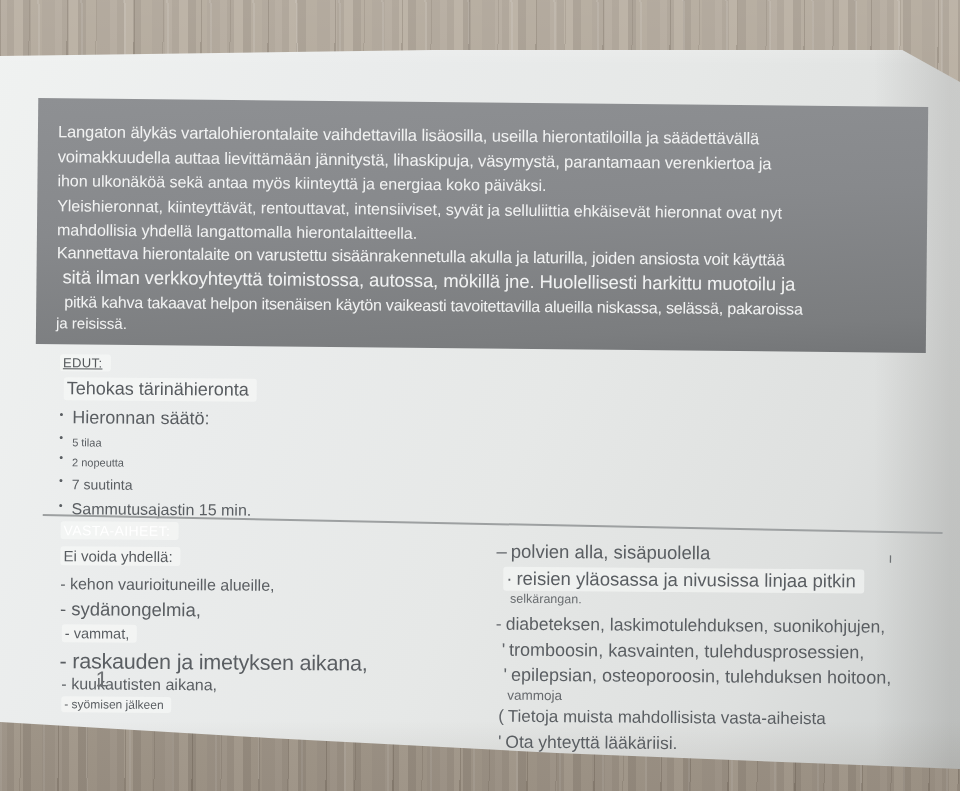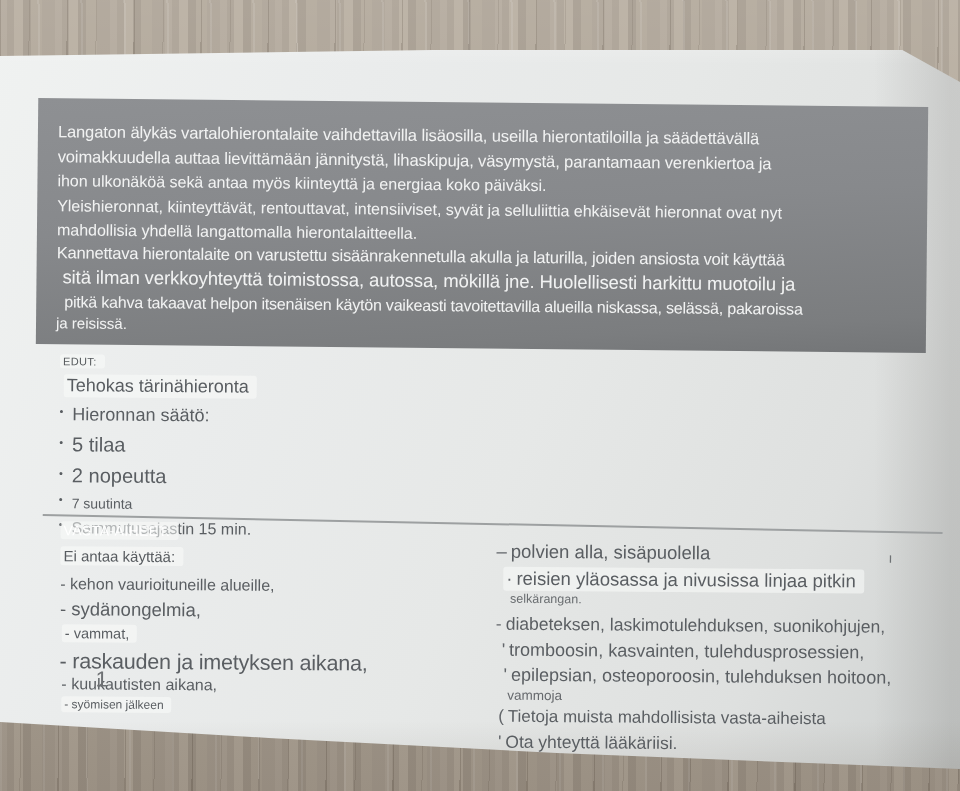--- a/index.html
+++ b/index.html
@@ -43,27 +43,27 @@
   .gb3{font-size:16px;line-height:24px;}
   .gb4{font-size:16px;line-height:25px;}
   .gb5{font-size:16px;line-height:23px;}
   .gb6{font-size:16.5px;line-height:23px;letter-spacing:-.2px;}
   .gb7{font-size:18.5px;line-height:25px;padding-left:6px;letter-spacing:-.1px;}
   .gb8{font-size:16px;line-height:25px;padding-left:8px;letter-spacing:-.2px;}
   .gb9{font-size:15px;line-height:18px;}
 
   
   .benefits{position:absolute;left:62px;top:354px;}
-  .sec-label{font-size:11px;color:#54585b;letter-spacing:.4px;margin-bottom:6px;}
+  .sec-label{font-size:13px;color:#54585b;letter-spacing:.4px;margin-bottom:6px;text-decoration:underline;}
   .hl{background:rgba(249,251,250,.55);border-radius:3px;padding:1px 8px 1px 3px;width:fit-content;}
   .ben-lead{font-size:18px;margin:2px 0 7px 4px;color:#585c60;}
   .ben-row{display:flex;align-items:baseline;margin-bottom:8px;color:#5a5e62;}
   .bullet{font-size:11px;margin-right:9px;position:relative;top:-5px;color:#5a5e62;}
   .ben-t0{font-size:18px;}
-  .ben-t1,.ben-t2{font-size:20px;}
+  .ben-t1,.ben-t2{font-size:11px;}
   .ben-t3{font-size:14px;}
   .ben-t4{font-size:16px;}
 
   
   .divider{position:absolute;left:46px;top:514px;width:900px;height:1.6px;background:#9da0a1;
     transform:rotate(.7deg);transform-origin:left center;}
 
   
   .contra-left{position:absolute;left:64px;top:521px;width:420px;}
   .cl-title{font-size:14px;color:#ffffff;letter-spacing:.4px;margin-bottom:7px;}
@@ -135,21 +135,21 @@
       <div class="ben-row">
         <span class="bullet">•</span>
         <span class="ben-t4">Sammutusajastin 15 min.</span>
       </div>
     </div>
 
     <div class="divider"></div>
 
     <div class="contra-left">
       <div class="cl-title hl">VASTA-AIHEET:</div>
-      <div class="cl-sub hl">Ei antaa käyttää:</div>
+      <div class="cl-sub hl">Ei voida yhdellä:</div>
       <div class="cl-row cl0">- kehon vaurioituneille alueille,</div>
       <div class="cl-row cl1">- sydänongelmia,</div>
       <div class="cl-row cl2 hl">- vammat,</div>
       <div class="cl-row cl3">- raskauden ja imetyksen aikana,</div>
       <div class="cl-row cl4">- kuukautisten aikana,</div>
       <div class="cl-row cl5 hl">- syömisen jälkeen</div>
     </div>
 
     <div class="contra-right">
       <span class="artifact">ı</span>

